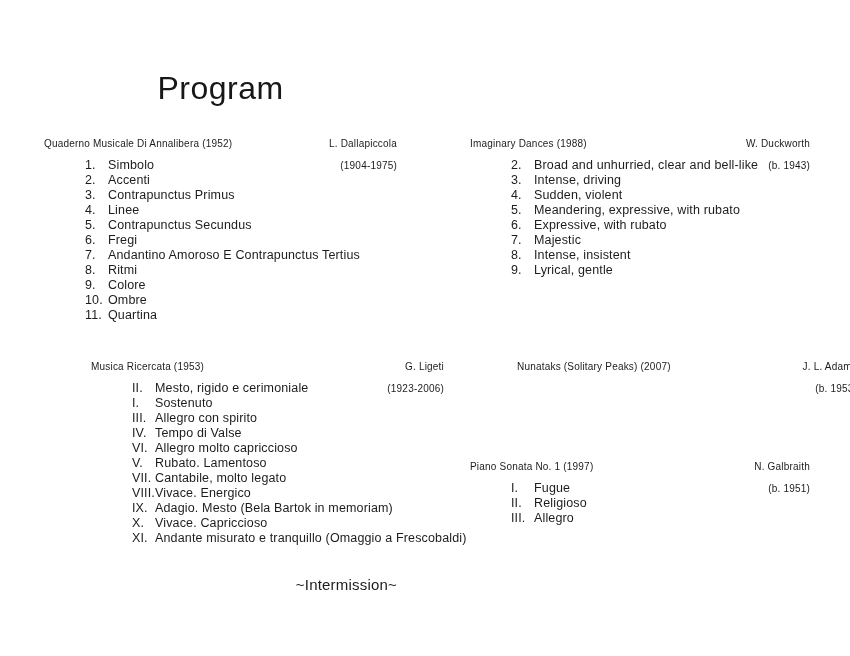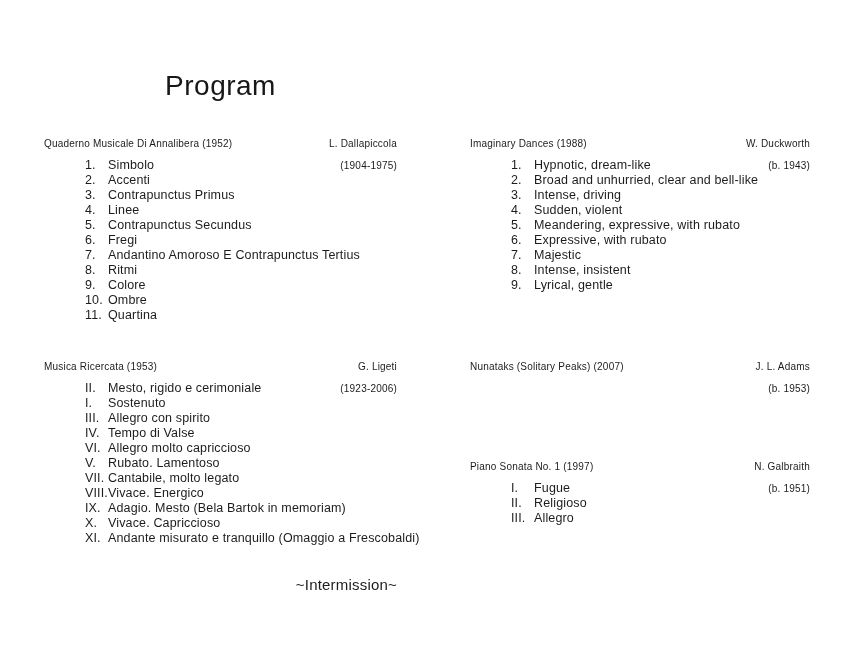--- a/index.html
+++ b/index.html
@@ -15,33 +15,33 @@
     font-family: "Liberation Sans", "DejaVu Sans", sans-serif;
     color: #1c1c1c;
     overflow: hidden;
   }
   .page-title {
     position: absolute;
     left: 44px;
     top: 70px;
     width: 353px;
     text-align: center;
-    font-size: 28px;
+    font-size: 32px;
     letter-spacing: 0.5px;
     font-weight: 400;
     color: #171717;
   }
   .piece {
     position: absolute;
     font-size: 12.5px;
   }
   .piece.col-left  { left: 44px;  width: 353px; }
   .piece.col-right { left: 470px; width: 340px; }
   .piece.row-top    { top: 137px; }
-  .piece.row-middle { top: 360px; }
+  .piece.row-middle { top: 360px; margin-left: 47px; }
   .piece.row-lower  { top: 460px; }
   .piece-header {
     display: flex;
     justify-content: space-between;
     align-items: baseline;
     font-size: 10px;
     line-height: 14px;
     height: 21px;
     letter-spacing: 0.2px;
   }
@@ -105,21 +105,20 @@
       </div>
   </div>
 
   <div class="piece col-right row-top">
     <div class="piece-header">
       <span class="piece-title">Imaginary Dances (1988)</span>
       <span class="piece-composer">W. Duckworth</span>
     </div>
     <span class="piece-dates">(b. 1943)</span>
     <div class="movements">
-        <div class="movement-row"><span class="num">1.</span><span class="mv">Hypnotic, dream-like</span></div>
         <div class="movement-row"><span class="num">2.</span><span class="mv">Broad and unhurried, clear and bell-like</span></div>
         <div class="movement-row"><span class="num">3.</span><span class="mv">Intense, driving</span></div>
         <div class="movement-row"><span class="num">4.</span><span class="mv">Sudden, violent</span></div>
         <div class="movement-row"><span class="num">5.</span><span class="mv">Meandering, expressive, with rubato</span></div>
         <div class="movement-row"><span class="num">6.</span><span class="mv">Expressive, with rubato</span></div>
         <div class="movement-row"><span class="num">7.</span><span class="mv">Majestic</span></div>
         <div class="movement-row"><span class="num">8.</span><span class="mv">Intense, insistent</span></div>
         <div class="movement-row"><span class="num">9.</span><span class="mv">Lyrical, gentle</span></div>
       </div>
   </div>

